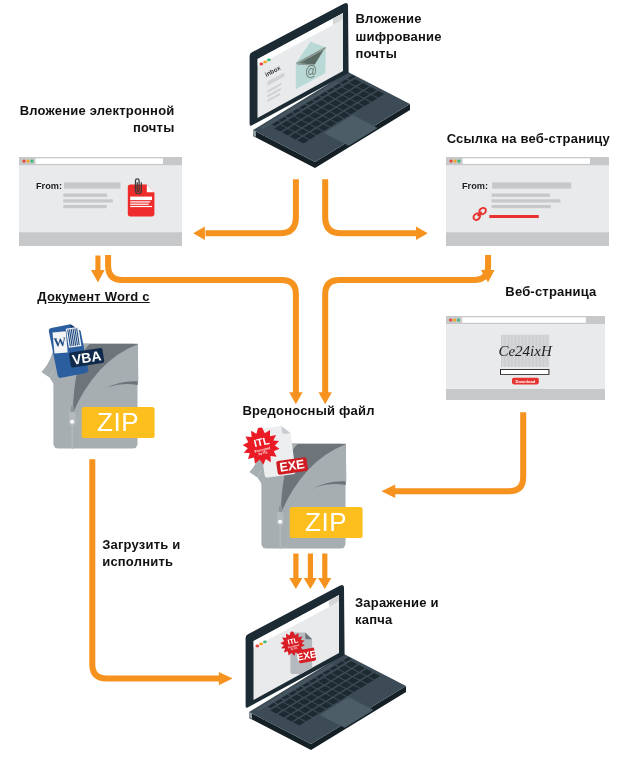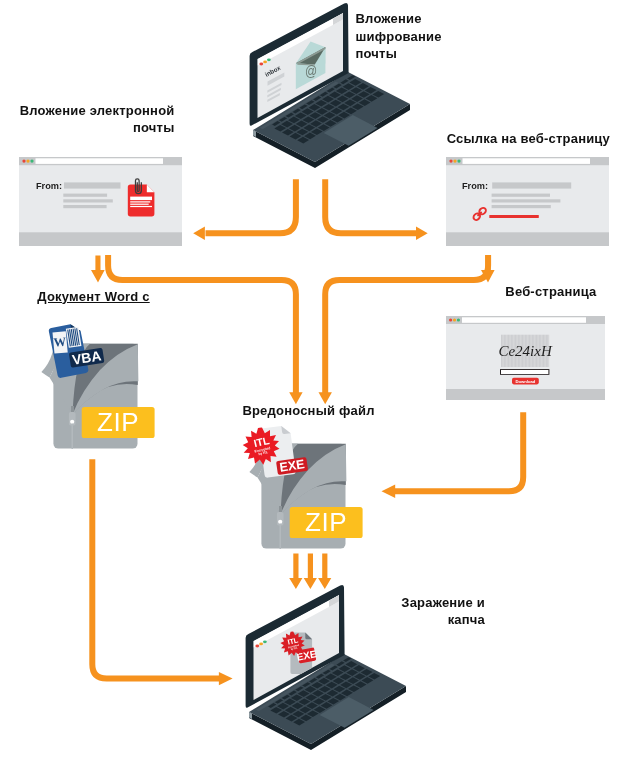--- a/index.html
+++ b/index.html
@@ -452,19 +452,23 @@
       <polygon points="351.9,107.0 357.7,103.4 363.7,106.6 357.9,110.1"></polygon>
       <polygon points="358.7,102.8 364.5,99.3 370.5,102.4 364.7,105.9"></polygon>
       <polygon points="365.5,98.6 371.3,95.1 377.4,98.2 371.6,101.8"></polygon>
       <polygon points="372.3,94.5 378.2,90.9 384.2,94.1 378.4,97.6"></polygon>
     </g>
 
     <polygon points="323.7,132.9 352.8,115.1 377.6,128.0 348.6,145.7" fill="#4c5d67"></polygon>
     <polygon points="259.9,127.8 335.9,81.4 338.7,82.9 262.7,129.3" fill="#46555f"></polygon>
   </svg>
 
-  <div class="lbl" style="left:355px;top:594.0px;width:130px;text-align:right;">
+  <div class="lbl" style="left:355px;top:594.0px;width:130px;">
     <div>Заражение и</div>
     <div>капча</div>
   </div>
 
+  <div class="lbl" style="left:102.2px;top:535.8px;width:90px;text-align:left;">
+    <div>Загрузить и</div>
+    <div>исполнить</div>
+  </div>
 
 </div>
 
 </body></html>

